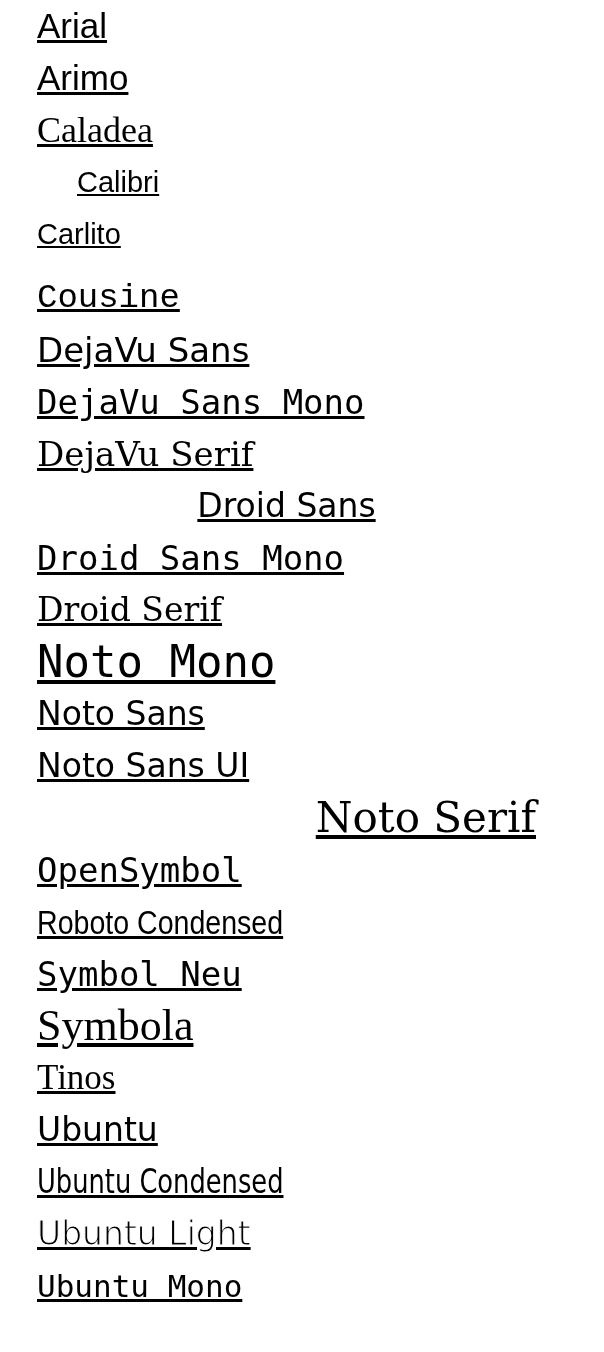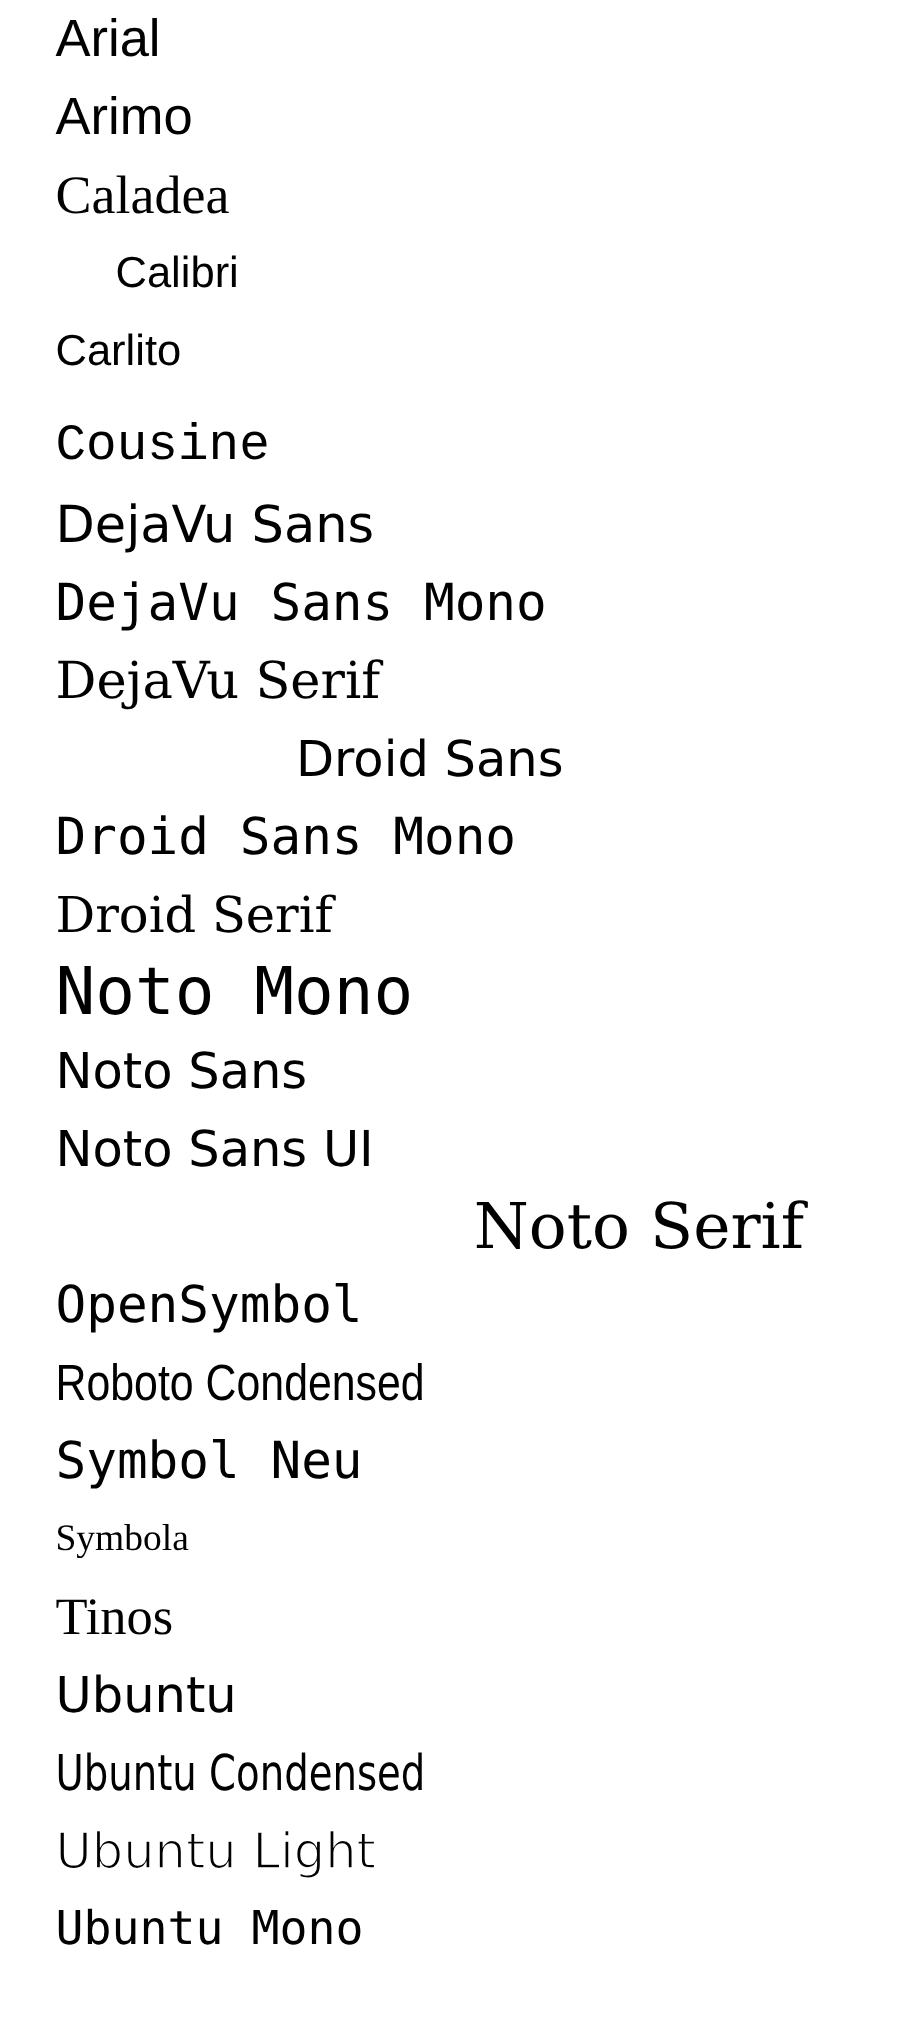--- a/index.html
+++ b/index.html
@@ -9,20 +9,21 @@
   }
   body {
     width: 604px;
     height: 1352px;
     overflow: hidden;
   }
   .font-list {
     padding-left: 37px;
     box-sizing: border-box;
     width: 536px;
+    text-decoration: underline;
   }
   .row {
     height: 52px;
     line-height: 52px;
     white-space: nowrap;
     color: #000000;
     transform-origin: 0 50%;
   }
 
   
@@ -39,21 +40,21 @@
   .f-droid-sans-mono  { font-family: "DejaVu Sans Mono", monospace; font-size: 34px; }
   .f-droid-serif      { font-family: "DejaVu Serif", serif;         font-size: 33px; }
   .f-noto-mono        { font-family: "DejaVu Sans Mono", monospace; font-size: 44px; }
   .f-noto-sans        { font-family: "DejaVu Sans", sans-serif;     font-size: 33px; }
   .f-noto-sans-ui     { font-family: "DejaVu Sans", sans-serif;     font-size: 33px; }
   .f-noto-serif       { font-family: "DejaVu Serif", serif;         font-size: 42px; text-align: right; }
   .f-opensymbol       { font-family: "DejaVu Sans Mono", monospace; font-size: 34px; }
   .f-roboto           { font-family: "Liberation Sans", sans-serif; font-size: 35px; }
   .f-roboto-condensed { font-family: "Liberation Sans", sans-serif; font-size: 34px; transform: scaleX(0.84); }
   .f-symbol-neu       { font-family: "DejaVu Sans Mono", monospace; font-size: 34px; }
-  .f-symbola          { font-family: "Liberation Serif", serif;     font-size: 25px; }
+  .f-symbola          { font-family: "Liberation Serif", serif;     font-size: 44px; }
   .f-tinos            { font-family: "Liberation Serif", serif;     font-size: 35px; }
   .f-ubuntu           { font-family: "DejaVu Sans", sans-serif;     font-size: 33px; }
   .f-ubuntu-condensed { font-family: "DejaVu Sans", sans-serif;     font-size: 33px; transform: scaleX(0.78); }
   .f-ubuntu-light     { font-family: "DejaVu Sans", sans-serif;     font-size: 33px; }
   .f-ubuntu-mono      { font-family: "DejaVu Sans Mono", monospace; font-size: 31px; }
 
   
   .weight-thin { color: #8a8a8a; }
   @supports (-webkit-text-stroke: 1px black) {
     .weight-thin {

